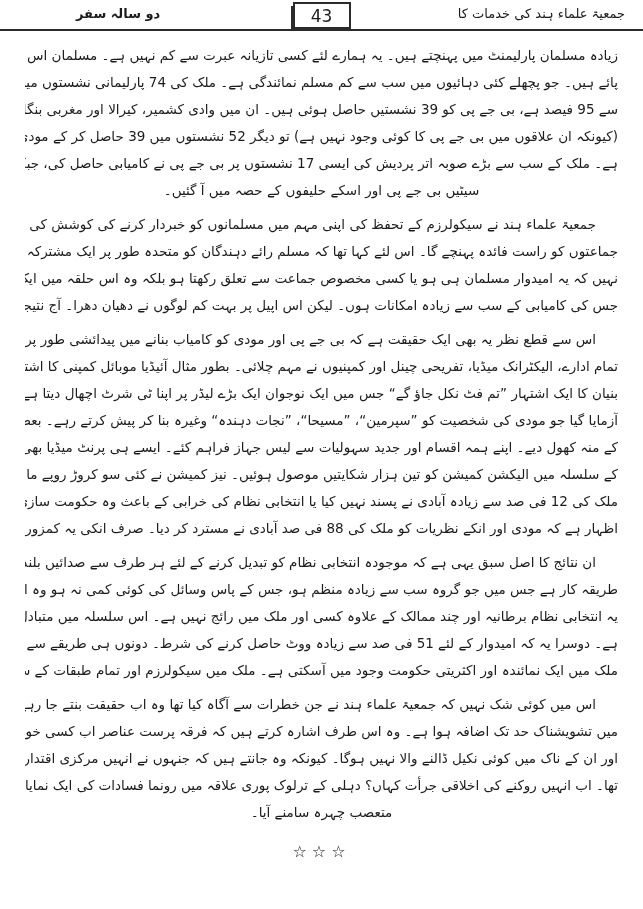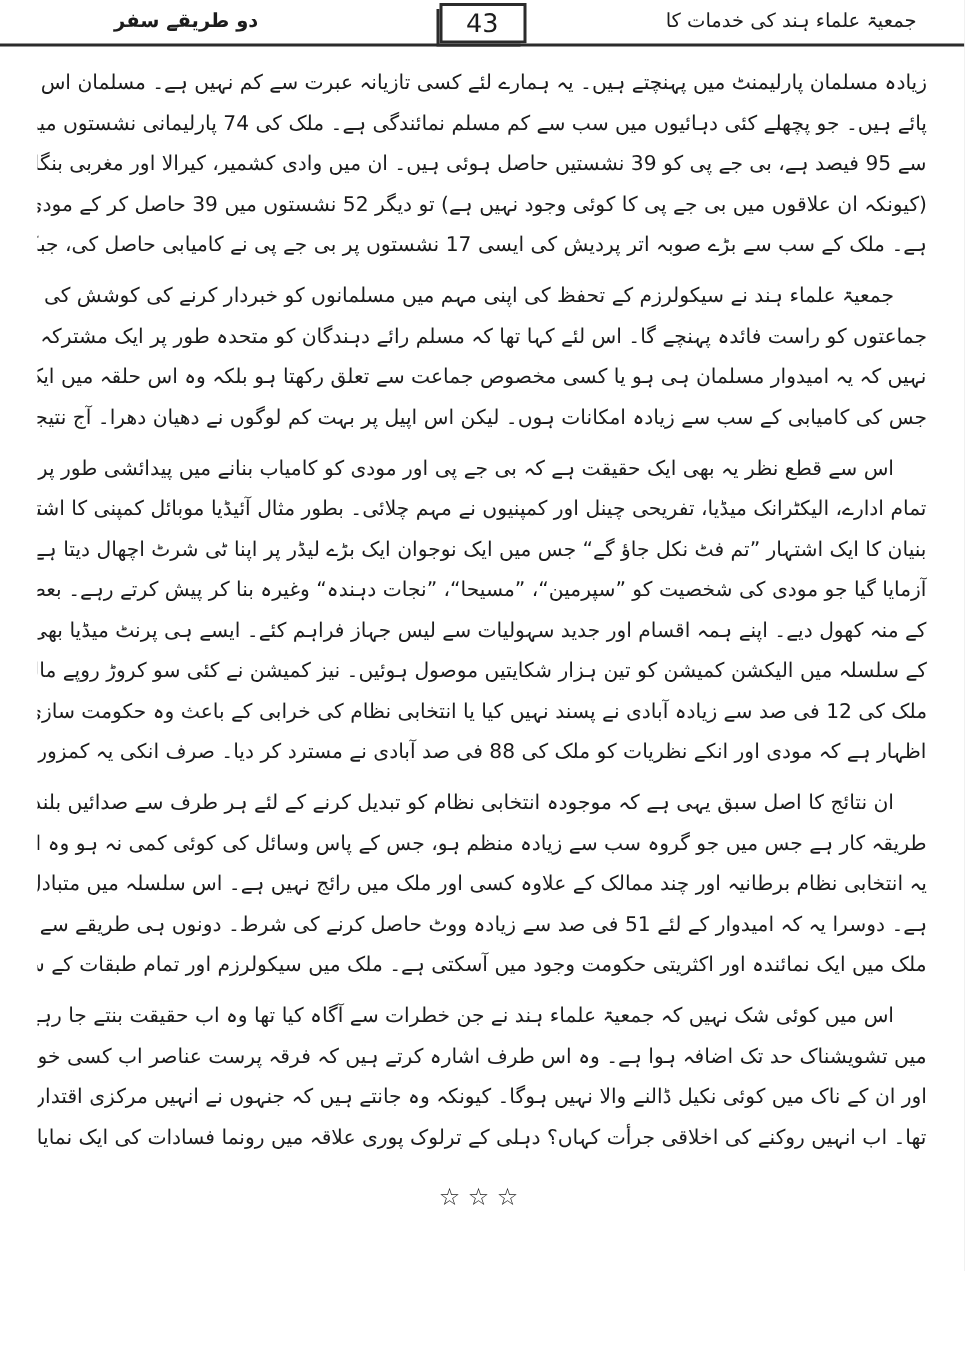--- a/index.html
+++ b/index.html
@@ -21,21 +21,21 @@
     margin:0 16px 0 16px;
   }
   .header-rule{
     position:absolute;
     left:-16px;right:-16px;bottom:0;
     height:0;
     border-bottom:2px solid #2b2b2b;
   }
   .header-right{
     position:absolute;
-    right:16px;top:6px;
+    right:2px;top:6px;
     font-size:13px;
     letter-spacing:0;
     white-space:nowrap;
   }
   .header-left{
     position:absolute;
     left:60px;top:6px;
     font-size:13px;
     font-weight:bold;
     white-space:nowrap;
@@ -90,32 +90,33 @@
 </head>
 <body>
 
 <div class="page">
 
   <div class="header">
     <div class="header-right">جمعیۃ علماء ہند کی خدمات کا</div>
     <div class="pagenum-box">
       <span class="pagenum">43</span>
     </div>
-    <div class="header-left">دو طریقے سفر</div>
+    <div class="header-left">دو سالہ سفر</div>
     <div class="header-rule"></div>
   </div>
 
   <div class="body-text">
 
     <div class="para">
       <div class="ln">زیادہ مسلمان پارلیمنٹ میں پہنچتے ہیں۔ یہ ہمارے لئے کسی تازیانہ عبرت سے کم نہیں ہے۔ مسلمان اس بار پارلیمان میں صرف 23 ارکان بھیج</div>
       <div class="ln">پائے ہیں۔ جو پچھلے کئی دہائیوں میں سب سے کم مسلم نمائندگی ہے۔ ملک کی 74 پارلیمانی نشستوں میں جہاں مسلمانوں کی انتخابی آبادی 22</div>
       <div class="ln">سے 95 فیصد ہے، بی جے پی کو 39 نشستیں حاصل ہوئی ہیں۔ ان میں وادی کشمیر، کیرالا اور مغربی بنگال کی 22 نشستوں کو الگ کیا جائے،</div>
       <div class="ln">(کیونکہ ان علاقوں میں بی جے پی کا کوئی وجود نہیں ہے) تو دیگر 52 نشستوں میں 39 حاصل کر کے مودی نے 75 فیصد مسلم نشستوں پر قبضہ کر لیا</div>
       <div class="ln">ہے۔ ملک کے سب سے بڑے صوبہ اتر پردیش کی ایسی 17 نشستوں پر بی جے پی نے کامیابی حاصل کی، جبکہ بہار و دہلی میں سے پانچ مسلم اکثریتی</div>
+      <div class="ln center">سیٹیں بی جے پی اور اسکے حلیفوں کے حصہ میں آ گئیں۔</div>
     </div>
 
     <div class="para">
       <div class="ln indent">جمعیۃ علماء ہند نے سیکولرزم کے تحفظ کی اپنی مہم میں مسلمانوں کو خبردار کرنے کی کوشش کی تھی کہ انکی چھوٹی سی سیاسی لغزش سے فرقہ پرست</div>
       <div class="ln">جماعتوں کو راست فائدہ پہنچے گا۔ اس لئے کہا تھا کہ مسلم رائے دہندگان کو متحدہ طور پر ایک مشترکہ امیدوار کے حق میں ووٹنگ کرنا چاہیے اور ضروری</div>
       <div class="ln">نہیں کہ یہ امیدوار مسلمان ہی ہو یا کسی مخصوص جماعت سے تعلق رکھتا ہو بلکہ وہ اس حلقہ میں ایک سیکولر پارٹی یا سیکولر اتحاد کا ایسا سیکولر امیدوار ہو</div>
       <div class="ln last">جس کی کامیابی کے سب سے زیادہ امکانات ہوں۔ لیکن اس اپیل پر بہت کم لوگوں نے دھیان دھرا۔ آج نتیجہ سب کے سامنے ہے۔</div>
     </div>
 
     <div class="para">
@@ -135,20 +136,21 @@
       <div class="ln">یہ انتخابی نظام برطانیہ اور چند ممالک کے علاوہ کسی اور ملک میں رائج نہیں ہے۔ اس سلسلہ میں متبادل نظام پر غور کرنے کی ضرورت ہے۔ ایک تو یہی نظام</div>
       <div class="ln">ہے۔ دوسرا یہ کہ امیدوار کے لئے 51 فی صد سے زیادہ ووٹ حاصل کرنے کی شرط۔ دونوں ہی طریقے سے ⁦(Proportional System)⁩</div>
       <div class="ln">ملک میں ایک نمائندہ اور اکثریتی حکومت وجود میں آسکتی ہے۔ ملک میں سیکولرزم اور تمام طبقات کے سیاسی عمل اور حکومت میں نمائندگی کو یقینی بنایا</div>
     </div>
 
     <div class="para">
       <div class="ln indent">اس میں کوئی شک نہیں کہ جمعیۃ علماء ہند نے جن خطرات سے آگاہ کیا تھا وہ اب حقیقت بنتے جا رہے ہیں۔ فرقہ وارانہ تشدد کے واقعات</div>
       <div class="ln">میں تشویشناک حد تک اضافہ ہوا ہے۔ وہ اس طرف اشارہ کرتے ہیں کہ فرقہ پرست عناصر اب کسی خوف و تردد کے بغیر اپنی سرگرمیاں جاری رکھیں گے</div>
       <div class="ln">اور ان کے ناک میں کوئی نکیل ڈالنے والا نہیں ہوگا۔ کیونکہ وہ جانتے ہیں کہ جنہوں نے انہیں مرکزی اقتدار تک پہنچایا ہے ان میں خود انکا بھی بڑا حصہ رہا</div>
       <div class="ln">تھا۔ اب انہیں روکنے کی اخلاقی جرأت کہاں؟ دہلی کے ترلوک پوری علاقہ میں رونما فسادات کی ایک نمایاں مثال ہے جہاں پولیس کا امتیازی</div>
+      <div class="ln center">متعصب چہرہ سامنے آیا۔</div>
     </div>
 
   </div>
 
   <div class="footer">
     <span class="stars">☆☆☆</span>
   </div>
 
 </div>
 

